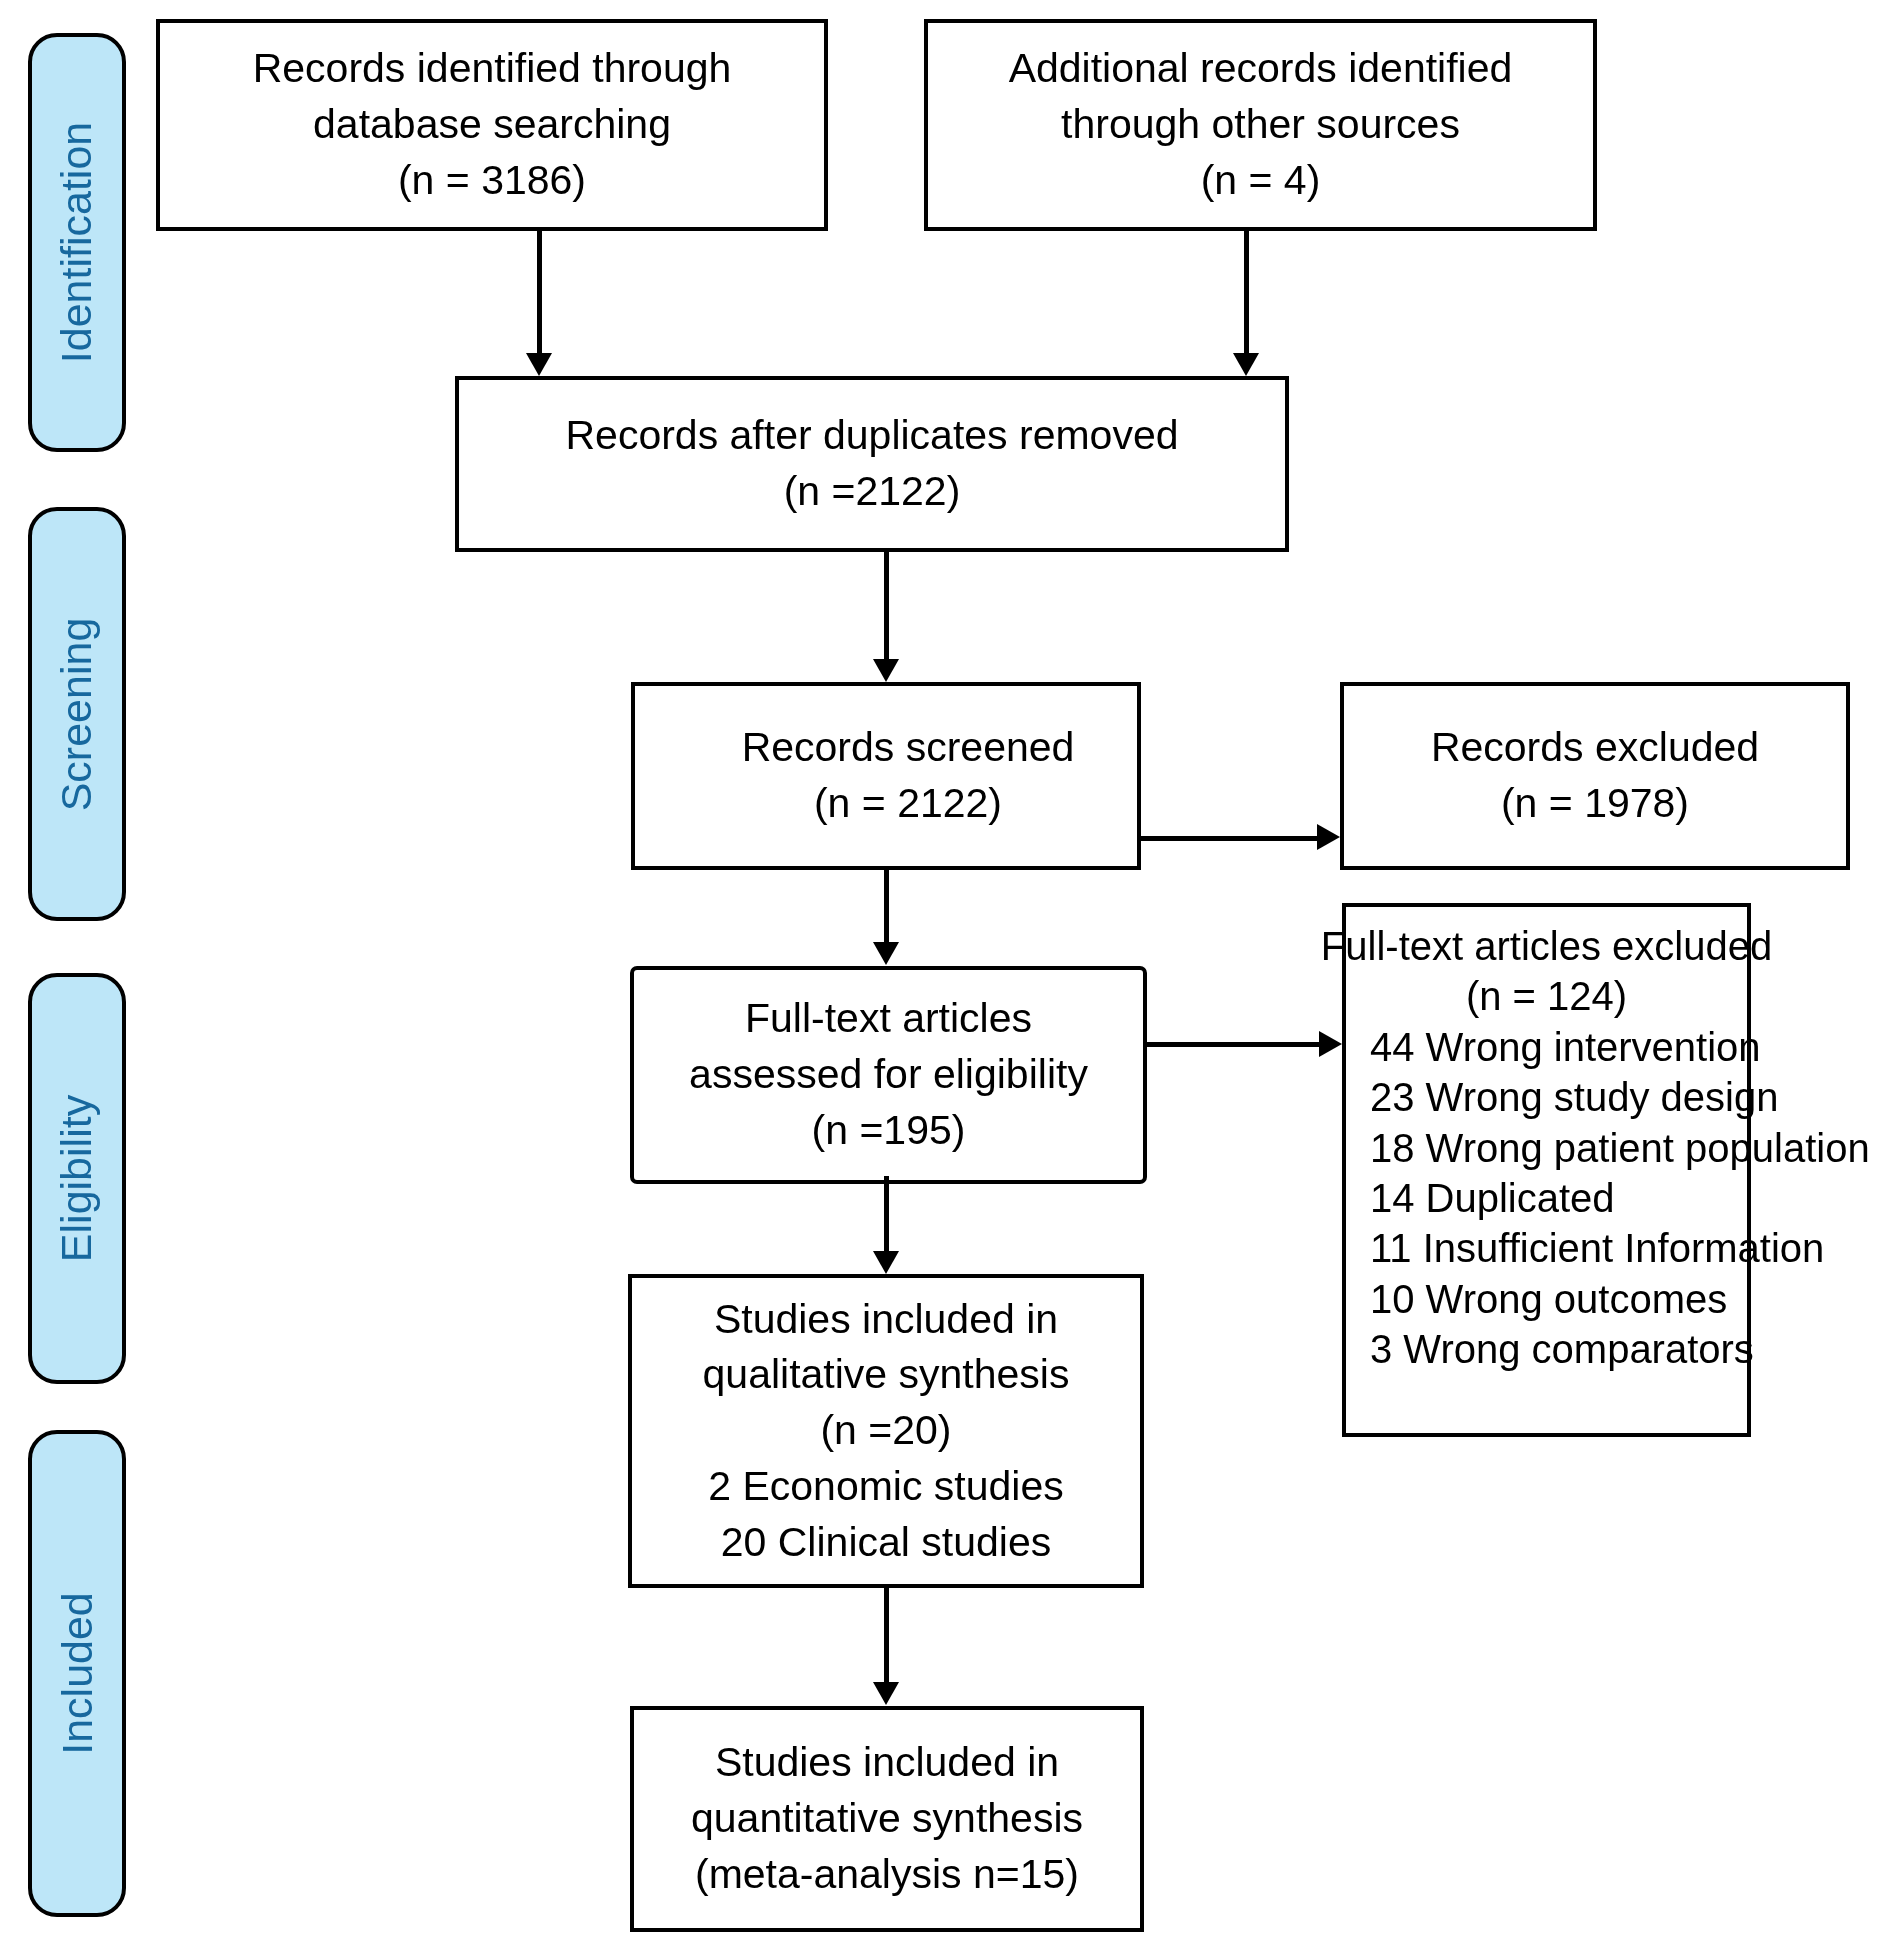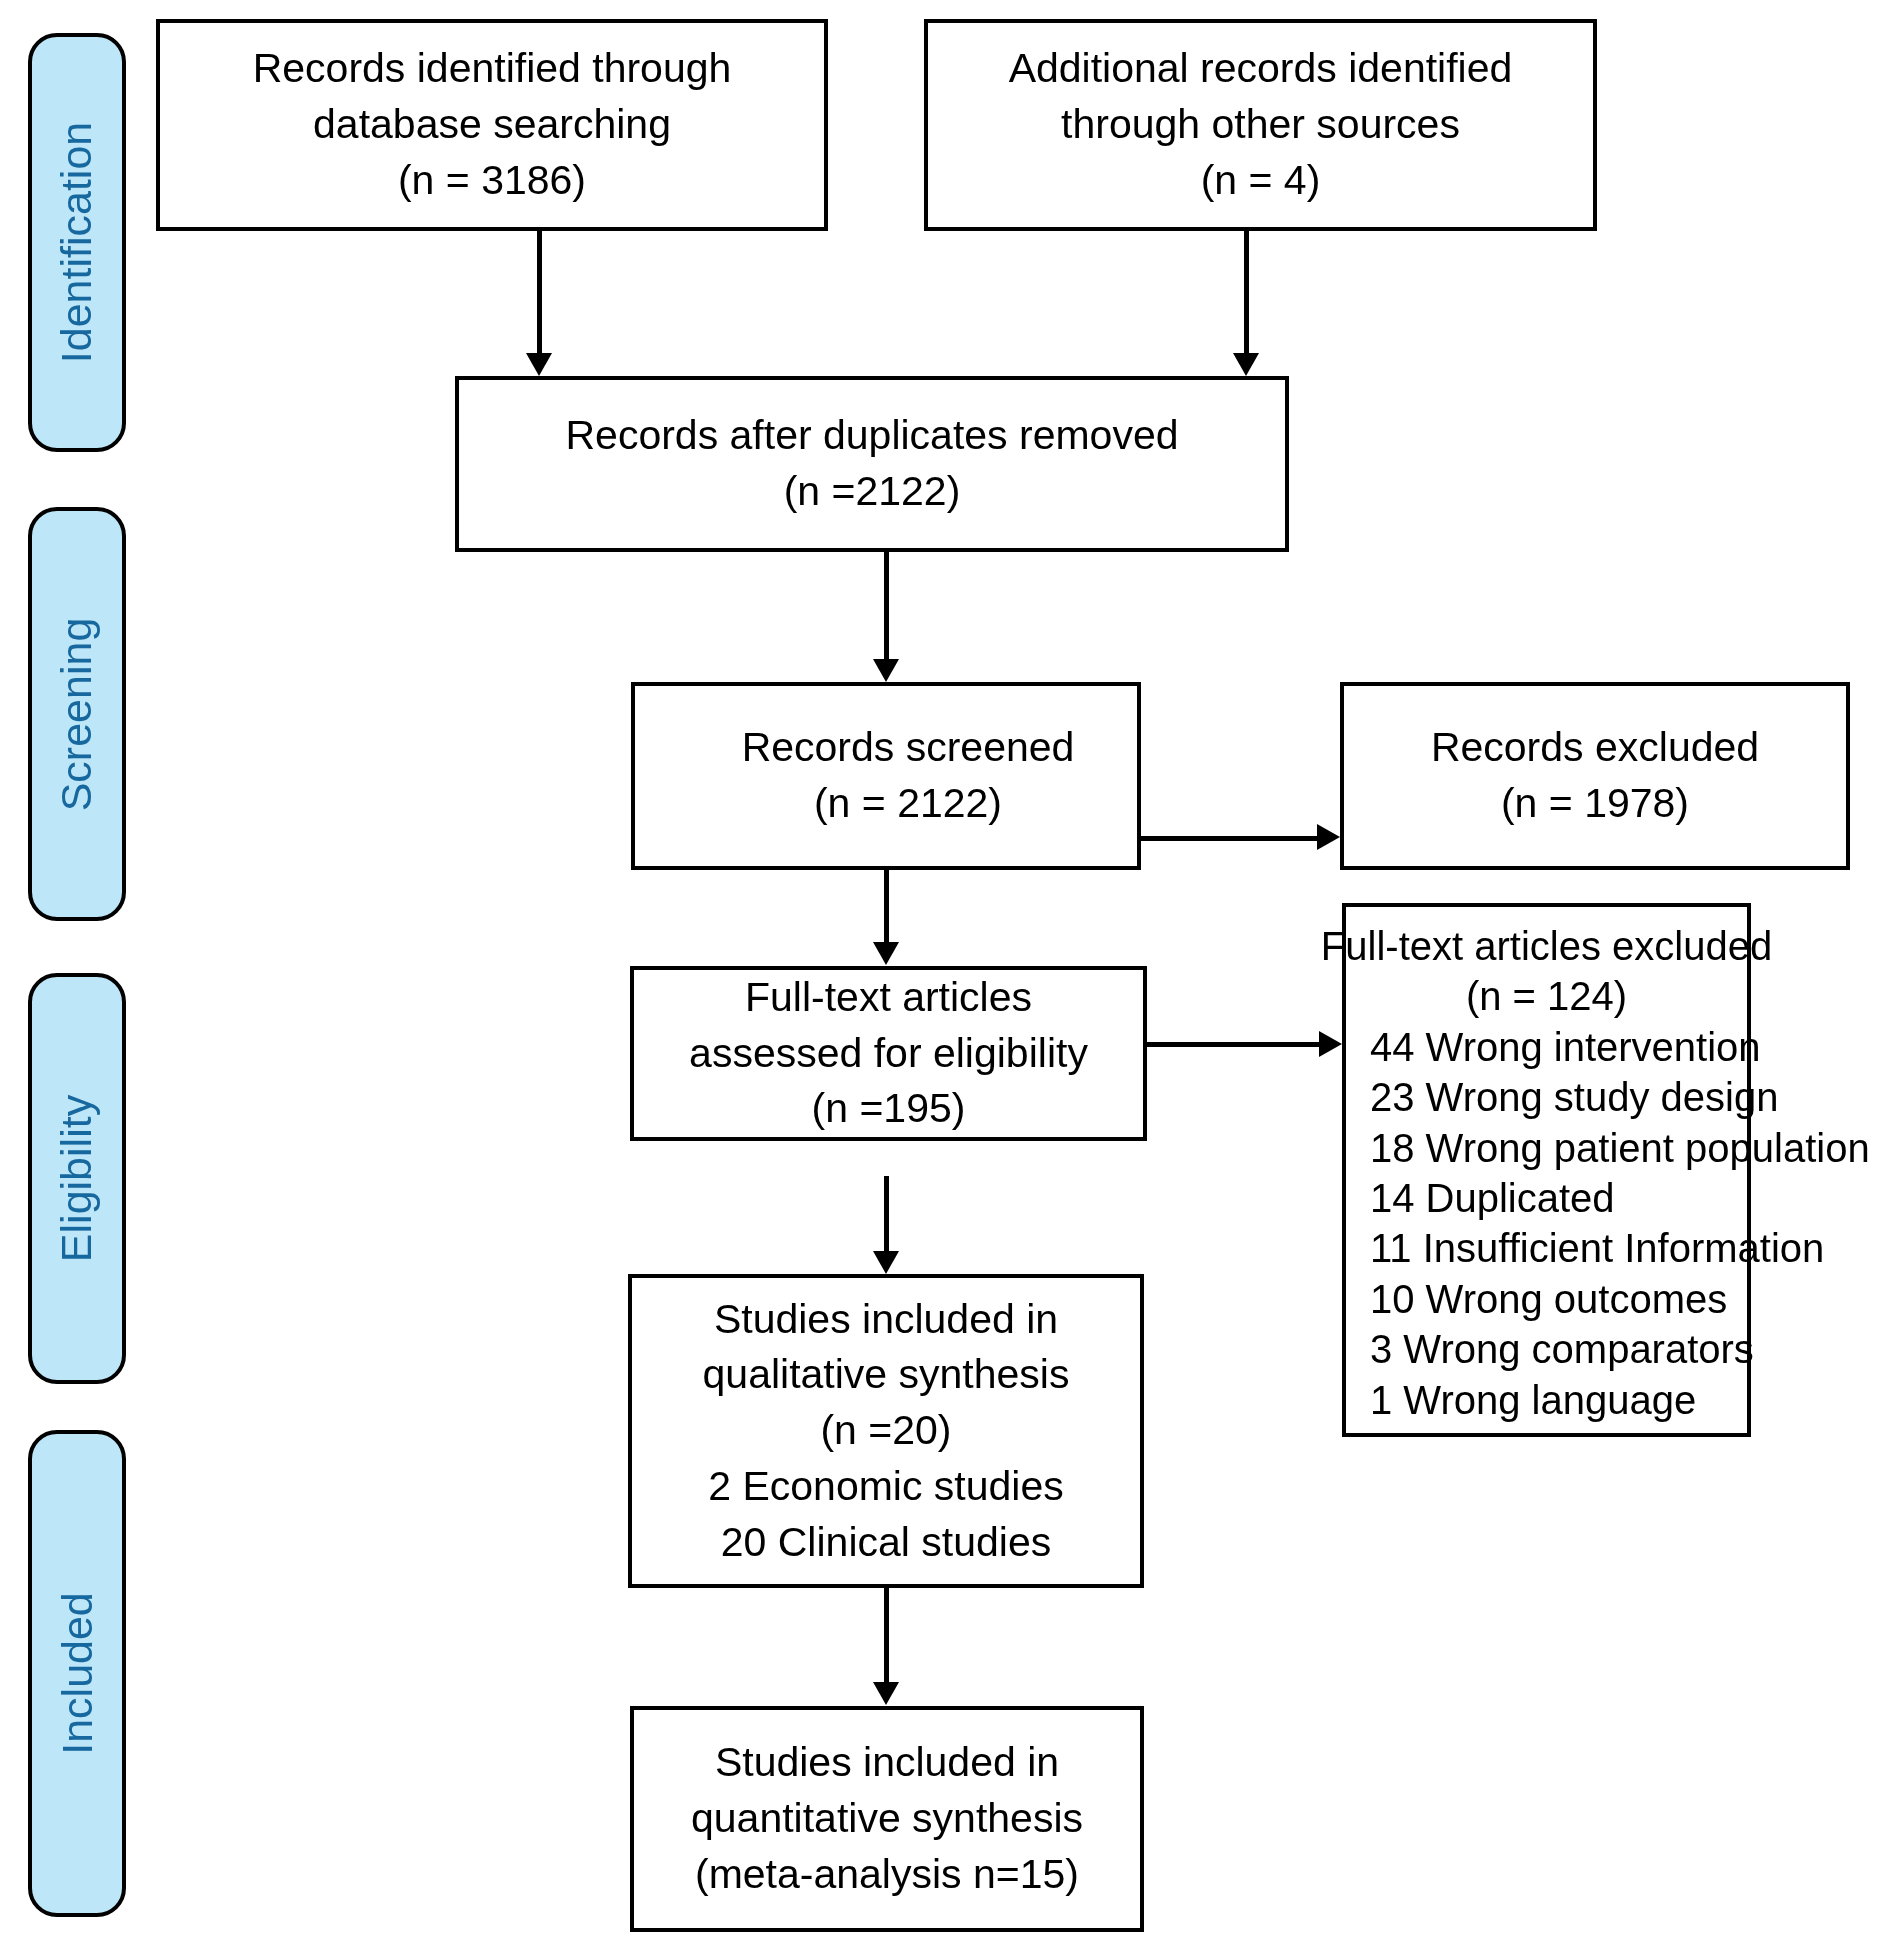--- a/index.html
+++ b/index.html
@@ -104,38 +104,37 @@
 <div class="box" style="left:631px;top:682px;width:510px;height:188px;padding-left:44px;">
   <div class="line">Records screened</div>
   <div class="line">(n = 2122)</div>
 </div>
 
 <div class="box" style="left:1340px;top:682px;width:510px;height:188px;">
   <div class="line">Records excluded</div>
   <div class="line">(n = 1978)</div>
 </div>
 
-<div class="box" style="left:630px;top:966px;width:517px;height:175px;">
+<div class="box" style="left:630px;top:966px;width:517px;height:218px;border-radius:7px;">
   <div class="line">Full-text articles</div>
   <div class="line">assessed for eligibility</div>
   <div class="line">(n =195)</div>
 </div>
 
 <div class="box box--reasons" style="left:1342px;top:903px;width:409px;height:534px;">
   <div class="line">Full-text articles excluded</div>
   <div class="line">(n = 124)</div>
   <div class="reasons">
     <div class="line">44 Wrong intervention</div>
     <div class="line">23 Wrong study design</div>
     <div class="line">18 Wrong patient population</div>
     <div class="line">14 Duplicated</div>
     <div class="line">11 Insufficient Information</div>
     <div class="line">10 Wrong outcomes</div>
     <div class="line">3 Wrong comparators</div>
-    <div class="line">1 Wrong language</div>
   </div>
 </div>
 
 <div class="box" style="left:628px;top:1274px;width:516px;height:314px;">
   <div class="line">Studies included in</div>
   <div class="line">qualitative synthesis</div>
   <div class="line">(n =20)</div>
   <div class="line">2 Economic studies</div>
   <div class="line">20 Clinical studies</div>
 </div>

